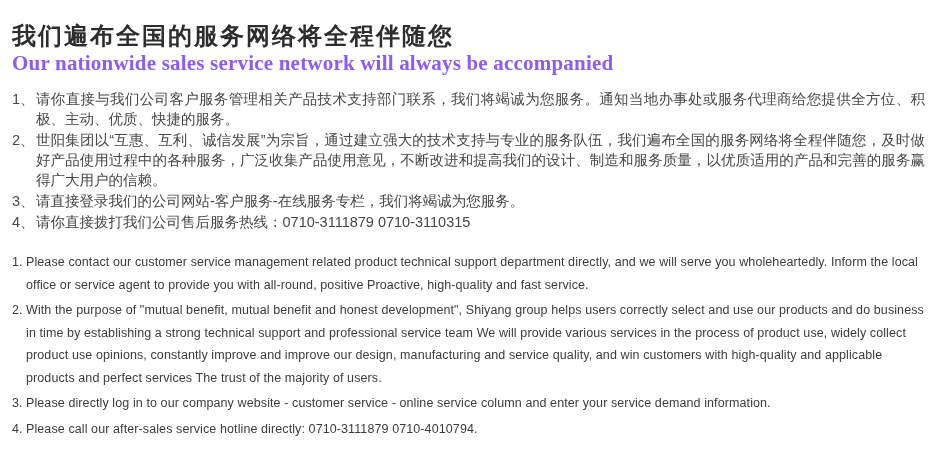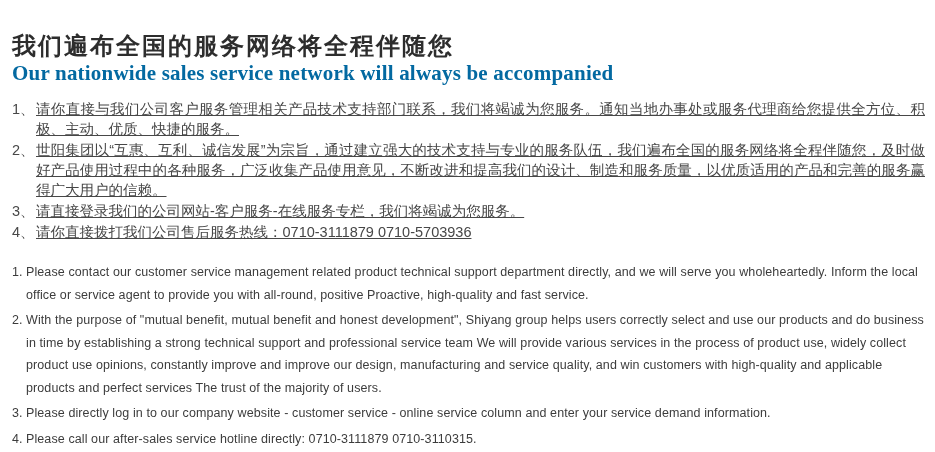--- a/index.html
+++ b/index.html
@@ -11,59 +11,58 @@
     width: 935px;
     height: 452px;
     overflow: hidden;
     font-family: "Liberation Sans", sans-serif;
     -webkit-font-smoothing: antialiased;
   }
   .page {
     box-sizing: border-box;
     width: 935px;
     height: 452px;
-    padding: 32px 10px 0 12px;
+    padding: 22px 10px 0 12px;
     background: #ffffff;
   }
   .title-zh {
     margin: 0;
     font-size: 24px;
     line-height: 28px;
     font-weight: 700;
     letter-spacing: 2px;
     color: #2d2d2d;
     font-family: "Liberation Sans", sans-serif;
   }
   .title-en {
     margin: 1px 0 0 0;
     font-size: 21px;
     line-height: 25px;
     font-weight: 700;
     letter-spacing: 0.2px;
-    color: #0369a1;
+    color: #8b5cf6;
     font-family: "Liberation Serif", "DejaVu Serif", serif;
   }
   .cn-list {
     margin-top: 13px;
     color: #474747;
     font-size: 14.5px;
     line-height: 20px;
   }
   .cn-item {
     display: flex;
     margin-bottom: 1px;
   }
   .cn-item .marker {
     flex: 0 0 24px;
     white-space: nowrap;
   }
   .cn-item .text {
     flex: 1;
     text-align: justify;
-    text-decoration: underline;
   }
   .en-list {
     margin-top: 19px;
     color: #3c3c3c;
     font-size: 12.5px;
     line-height: 22.5px;
     letter-spacing: 0.1px;
   }
   .en-item {
     display: flex;
@@ -93,36 +92,36 @@
     <div class="cn-item">
       <span class="marker">2、</span>
       <span class="text">世阳集团以“互惠、互利、诚信发展”为宗旨，通过建立强大的技术支持与专业的服务队伍，我们遍布全国的服务网络将全程伴随您，及时做好产品使用过程中的各种服务，广泛收集产品使用意见，不断改进和提高我们的设计、制造和服务质量，以优质适用的产品和完善的服务赢得广大用户的信赖。</span>
     </div>
     <div class="cn-item">
       <span class="marker">3、</span>
       <span class="text">请直接登录我们的公司网站-客户服务-在线服务专栏，我们将竭诚为您服务。</span>
     </div>
     <div class="cn-item">
       <span class="marker">4、</span>
-      <span class="text">请你直接拨打我们公司售后服务热线：0710-3111879 0710-5703936</span>
+      <span class="text">请你直接拨打我们公司售后服务热线：0710-3111879 0710-3110315</span>
     </div>
   </div>
 
   <div class="en-list">
     <div class="en-item">
       <span class="marker">1.</span>
       <span class="text">Please contact our customer service management related product technical support department directly, and we will serve you wholeheartedly. Inform the local office or service agent to provide you with all-round, positive Proactive, high-quality and fast service.</span>
     </div>
     <div class="en-item">
       <span class="marker">2.</span>
       <span class="text">With the purpose of "mutual benefit, mutual benefit and honest development", Shiyang group helps users correctly select and use our products and do business in time by establishing a strong technical support and professional service team We will provide various services in the process of product use, widely collect product use opinions, constantly improve and improve our design, manufacturing and service quality, and win customers with high-quality and applicable products and perfect services The trust of the majority of users.</span>
     </div>
     <div class="en-item">
       <span class="marker">3.</span>
       <span class="text">Please directly log in to our company website - customer service - online service column and enter your service demand information.</span>
     </div>
     <div class="en-item">
       <span class="marker">4.</span>
-      <span class="text">Please call our after-sales service hotline directly: 0710-3111879  0710-3110315.</span>
+      <span class="text">Please call our after-sales service hotline directly: 0710-3111879  0710-4010794.</span>
     </div>
   </div>
 
 </div>
 
 </body></html>

